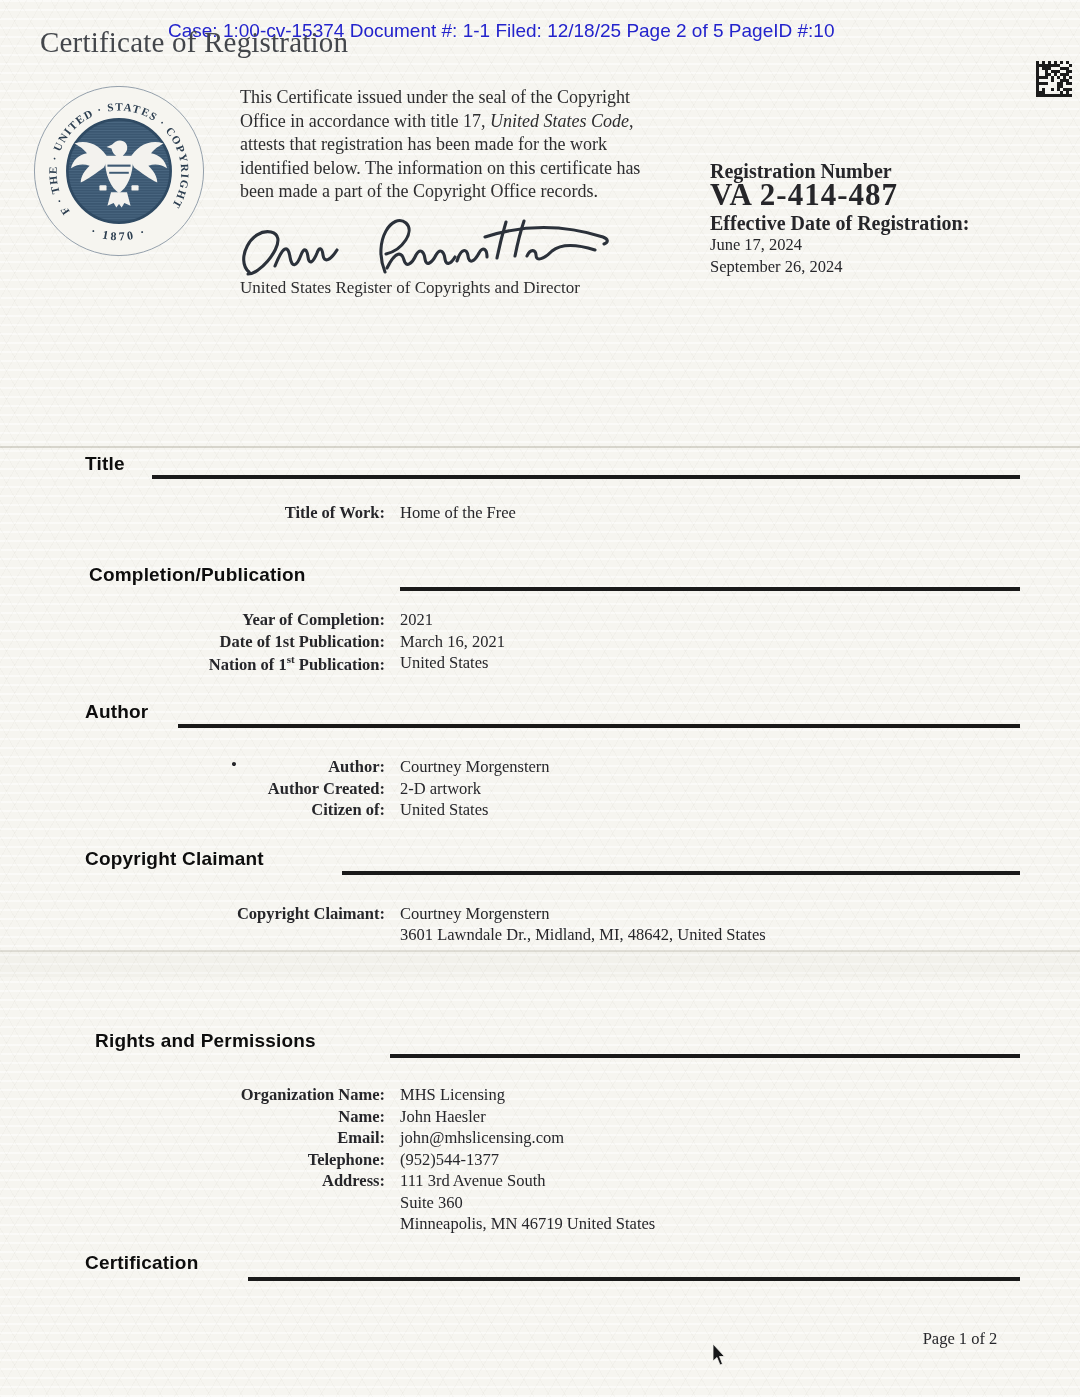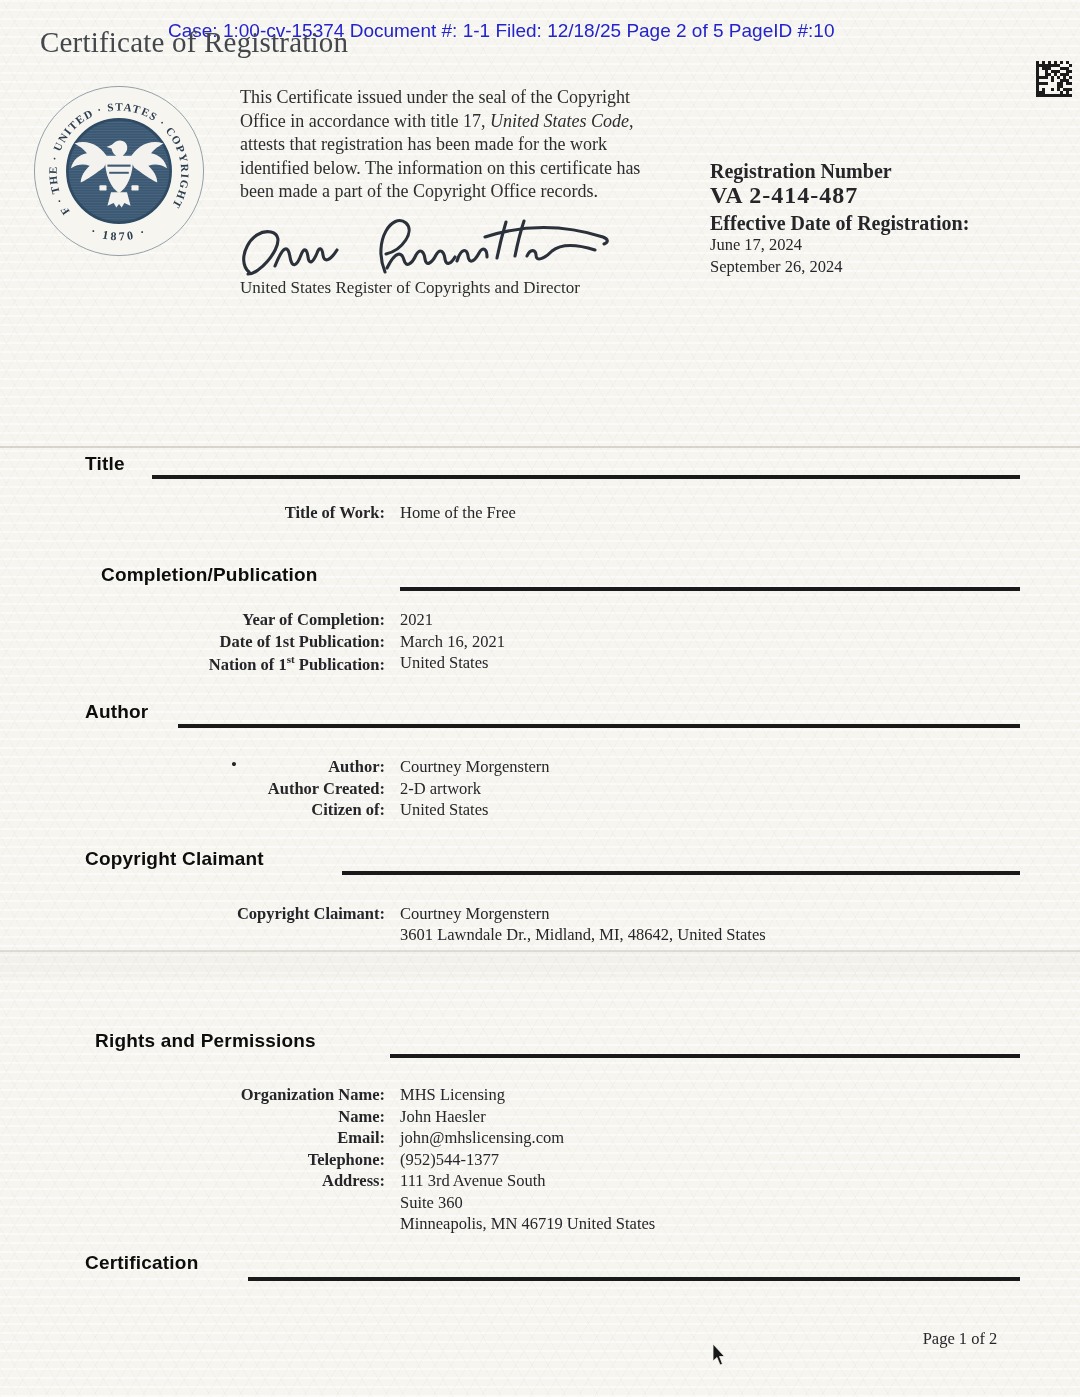--- a/index.html
+++ b/index.html
@@ -22,21 +22,21 @@
   .seal{position:absolute;left:30px;top:82px;}
   .cert-paragraph{position:absolute;left:240px;top:86px;width:428px;
     font-size:18px;line-height:23.5px;color:#2d2d2f;}
   .cert-paragraph .it{font-style:italic;}
   .signature{position:absolute;left:228px;top:210px;}
   .sr-only{position:absolute;width:1px;height:1px;overflow:hidden;clip:rect(0 0 0 0);}
   .signer-title{position:absolute;left:240px;top:278px;font-size:17px;color:#2d2d2f;}
 
   .reg-block{position:absolute;left:710px;top:160px;width:330px;line-height:22px;}
   .reg-label{font-weight:bold;font-size:20px;}
-  .reg-number{font-weight:bold;font-size:24px;letter-spacing:1px;margin:2px 0 6px 0;}
+  .reg-number{font-weight:bold;font-size:31px;letter-spacing:1px;margin:2px 0 6px 0;}
   .reg-date{font-size:16.5px;}
   .barcode{position:absolute;left:1036px;top:61px;width:38px;height:38px;}
 
   
   .sec-heading{position:absolute;font-family:"Liberation Sans", sans-serif;
     font-weight:bold;font-size:19px;color:#0d0d0d;letter-spacing:0.2px;}
   .sec-rule{position:absolute;height:4px;background:#1a1a1a;}
   .frow{position:absolute;left:0;width:1040px;font-size:16.5px;}
   .frow .lbl{position:absolute;left:0;top:0;width:385px;text-align:right;font-weight:bold;}
   .frow .val{position:absolute;left:400px;top:0;width:620px;}
@@ -208,21 +208,21 @@
         <rect x="33" y="33" width="3" height="3" fill="#1c1c1c"></rect>
       </svg></div>
 
   <div class="sec-heading" style="left:85px;top:453px;">Title</div>
   <div class="sec-rule" style="left:152px;top:475px;width:868px;"></div>
   <div class="frow" style="top:503px;">
     <span class="lbl">Title of Work:</span>
     <span class="val">Home of the Free</span>
   </div>
 
-  <div class="sec-heading" style="left:101px;top:564px;">Completion/Publication</div>
+  <div class="sec-heading" style="left:89px;top:564px;">Completion/Publication</div>
   <div class="sec-rule" style="left:400px;top:587px;width:620px;"></div>
   <div class="frow" style="top:610px;">
     <span class="lbl">Year of Completion:</span>
     <span class="val">2021</span>
   </div>
   <div class="frow" style="top:632px;">
     <span class="lbl">Date of 1st Publication:</span>
     <span class="val">March 16, 2021</span>
   </div>
   <div class="frow" style="top:653px;">

